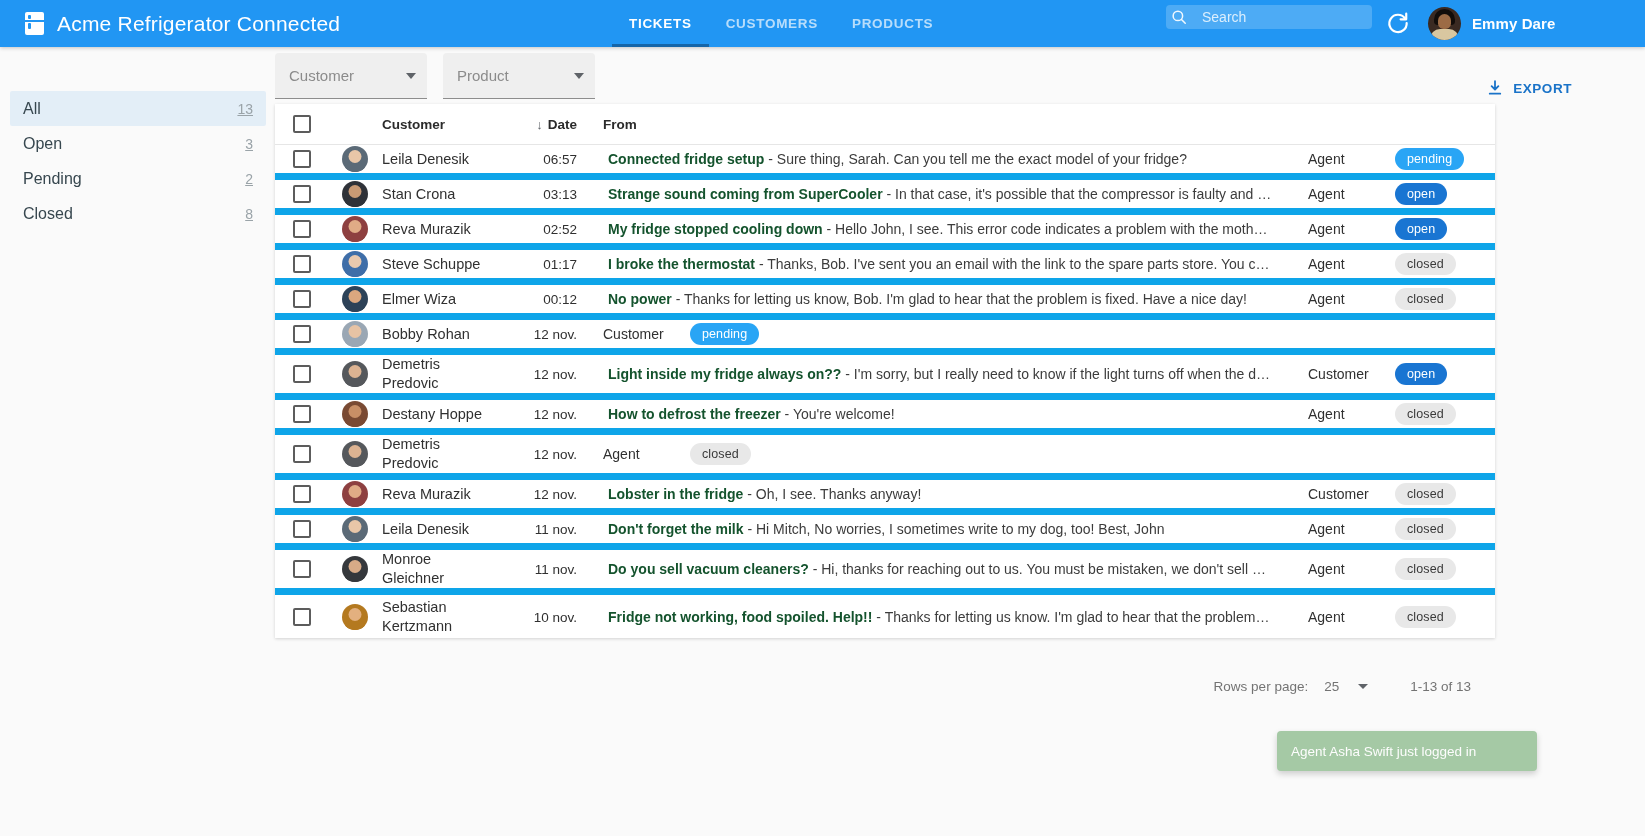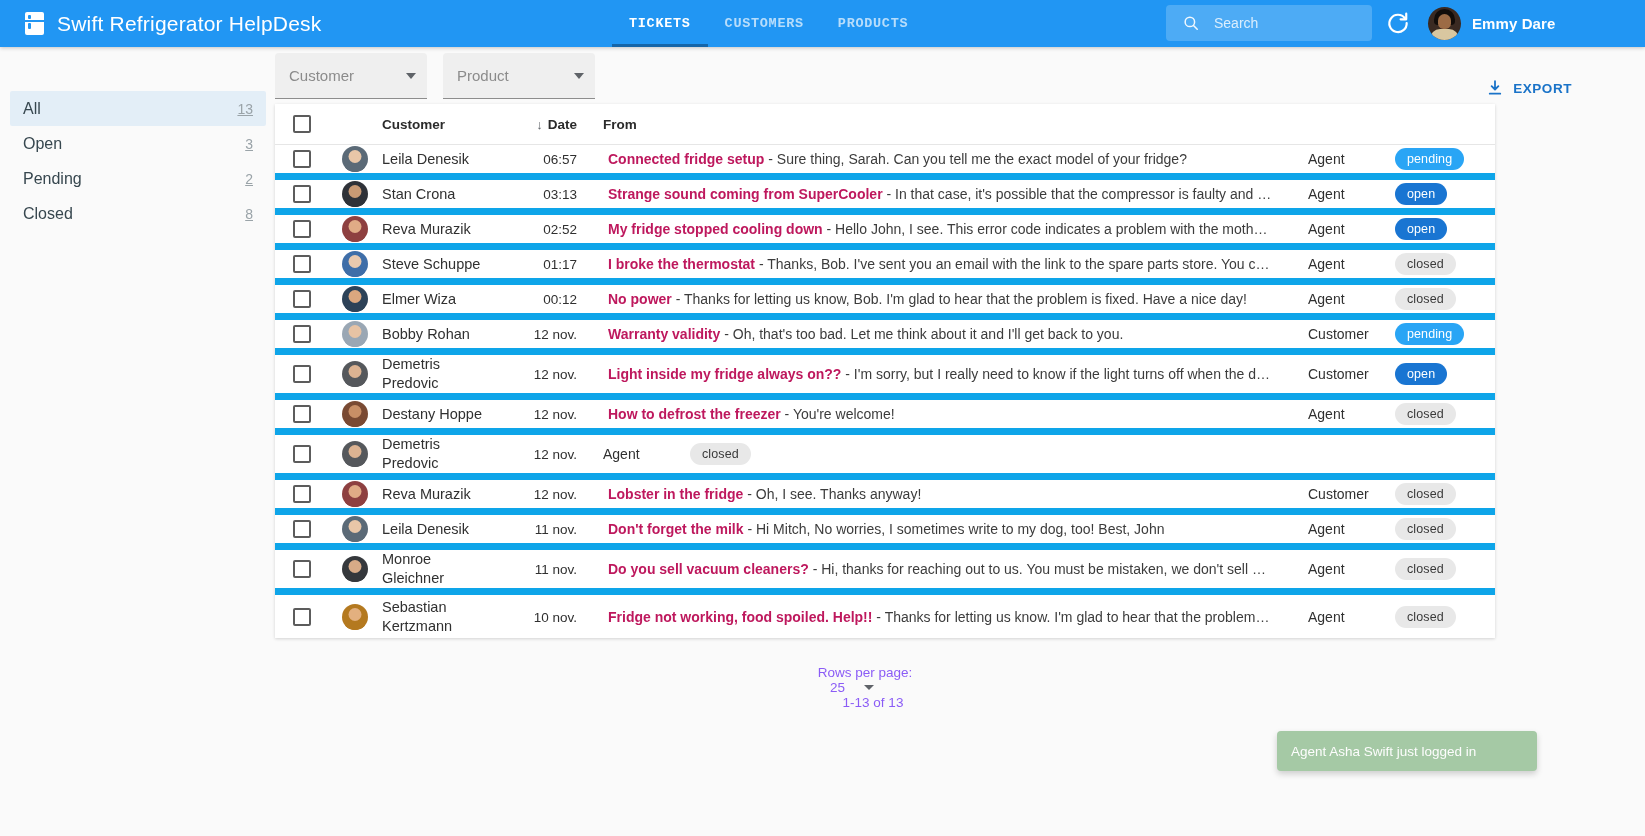--- a/index.html
+++ b/index.html
@@ -32,32 +32,31 @@
   .fridge-icon .h1 { position: absolute; left: 3px; top: 2.5px; width: 2.5px; height: 4px; background: #2196f3; border-radius: 1px;}
   .fridge-icon .h2 { position: absolute; left: 3px; top: 11px; width: 2.5px; height: 6px; background: #2196f3; border-radius: 1px;}
   .brand-title { font-size: 21px; font-weight: 400; letter-spacing: .2px; white-space: nowrap; }
 
   .nav { position: absolute; left: 612px; top: 0; height: 47px; display: flex; align-items: stretch; }
   .nav-item {
     display: flex; align-items: center; padding: 8px 17px;
     font-size: 13.5px; font-weight: 600; letter-spacing: .7px;
     color: rgba(255,255,255,.68); cursor: pointer; position: relative;
     text-transform: uppercase;
-    font-family: Liberation Mono, monospace;
   }
   .nav-item.active { color: #fff; }
   .nav-item.active::after {
     content: ""; position: absolute; left: 0; right: 0; bottom: 0; height: 3px; background: #1565a8;
   }
 
   .search-wrap {
     position: absolute; left: 1166px; top: 5px;
-    width: 206px; height: 36px; border-radius: 4px;
+    width: 206px; height: 24px; border-radius: 4px;
     background: rgba(255,255,255,.20);
-    display: flex; align-items: center; padding: 0 16px;
+    display: flex; align-items: center; padding: 0 4px;
   }
   .search-icon { width: 18px; height: 18px; margin-right: 12px; flex: none; opacity: .92; }
   .search-input {
     border: 0; outline: 0; background: transparent;
     color: #fff; font-size: 14px; font-family: inherit; width: 100%;
   }
   .search-input::placeholder { color: rgba(255,255,255,.80); }
 
   .refresh-btn {
     position: absolute; left: 1385px; top: 10px; width: 26px; height: 26px;
@@ -131,37 +130,37 @@
 
   .avatar {
     width: 26px; height: 26px; border-radius: 50%; overflow: hidden; position: relative; flex: none;
   }
   .av-face { position: absolute; left: 50%; top: 4px; transform: translateX(-50%); width: 13px; height: 13px; border-radius: 50%; }
   .av-body { position: absolute; left: 50%; bottom: -3px; transform: translateX(-50%); width: 22px; height: 14px; border-radius: 11px 11px 0 0; }
 
   .cust-name { font-size: 14.5px; color: #303030; line-height: 19px; }
   .date-text { font-size: 13.5px; color: #303030; }
   .subj { font-size: 14px; color: #3c3c3c; white-space: nowrap; overflow: hidden; text-overflow: ellipsis; }
-  .subj b { font-weight: 700; color: #be185d; }
+  .subj b { font-weight: 700; color: #14532d; }
   .from-text { font-size: 14px; color: #303030; }
 
   .chip {
     display: inline-flex; align-items: center; justify-content: center;
     height: 22px; padding: 0 12px; border-radius: 11px;
     font-size: 12.5px; font-weight: 400; letter-spacing: .1px;
   }
   .chip.pending { background: #29a5f5; color: #fff; }
   .chip.open { background: #1975d2; color: #fff; }
   .chip.closed { background: #e8e8e8; color: #3a3a3a; }
 
   
   .tfoot {
     position: absolute; left: 275px; top: 663px; width: 1220px; height: 47px;
     display: flex; align-items: center; justify-content: flex-end; gap: 0;
-    padding-right: 24px; font-size: 13.5px; color: #8b5cf6; flex-direction: column;
+    padding-right: 24px; font-size: 13.5px; color: #737373;
   }
   .rpp-label { margin-right: 16px; }
   .rpp-select { display: flex; align-items: center; gap: 19px; cursor: pointer; margin-right: 42px; }
   .rpp-caret { width: 0; height: 0; border-left: 5px solid transparent; border-right: 5px solid transparent; border-top: 5.5px solid #5f6368; }
 
   
   .toast {
     position: absolute; left: 1277px; top: 731px; width: 260px; height: 40px;
     background: #a5c9a5; border-radius: 4px;
     box-shadow: 0 3px 6px rgba(0,0,0,.18);
@@ -175,21 +174,21 @@
 <div class="app">
 
   <div class="appbar">
     <div class="brand">
       <span class="fridge-icon">
         <span class="body"></span>
           <span class="split"></span>
           <span class="h1"></span>
           <span class="h2"></span>
       </span>
-      <span class="brand-title">Swift Refrigerator HelpDesk</span>
+      <span class="brand-title">Acme Refrigerator Connected</span>
     </div>
 
     <div class="nav">
       <div class="nav-item active">TICKETS</div>
       <div class="nav-item">CUSTOMERS</div>
       <div class="nav-item">PRODUCTS</div>
     </div>
 
     <div class="search-wrap">
       <svg class="search-icon" viewBox="0 0 24 24">
@@ -378,23 +377,20 @@
             <span class="checkbox"></span>
           </div>
           <div class="c-avatar">
             <span class="avatar" style="background:#9aa7b4">
               <span class="av-body" style="background:#9aa7b4"></span>
               <span class="av-face" style="background:#e7c3a4"></span>
             </span>
           </div>
           <div class="c-cust"><span class="cust-name">Bobby Rohan</span></div>
           <div class="c-date"><span class="date-text">12 nov.</span></div>
-          <div class="c-subj">
-            <div class="subj"><b>Warranty validity</b><span> - Oh, that's too bad. Let me think about it and I'll get back to you.</span></div>
-          </div>
           <div class="c-from"><span class="from-text">Customer</span></div>
           <div class="c-status">
             <span class="chip pending">pending</span>
           </div>
         </div>
         <div class="trow tall">
           <div class="c-check">
             <span class="checkbox"></span>
           </div>
           <div class="c-avatar">

